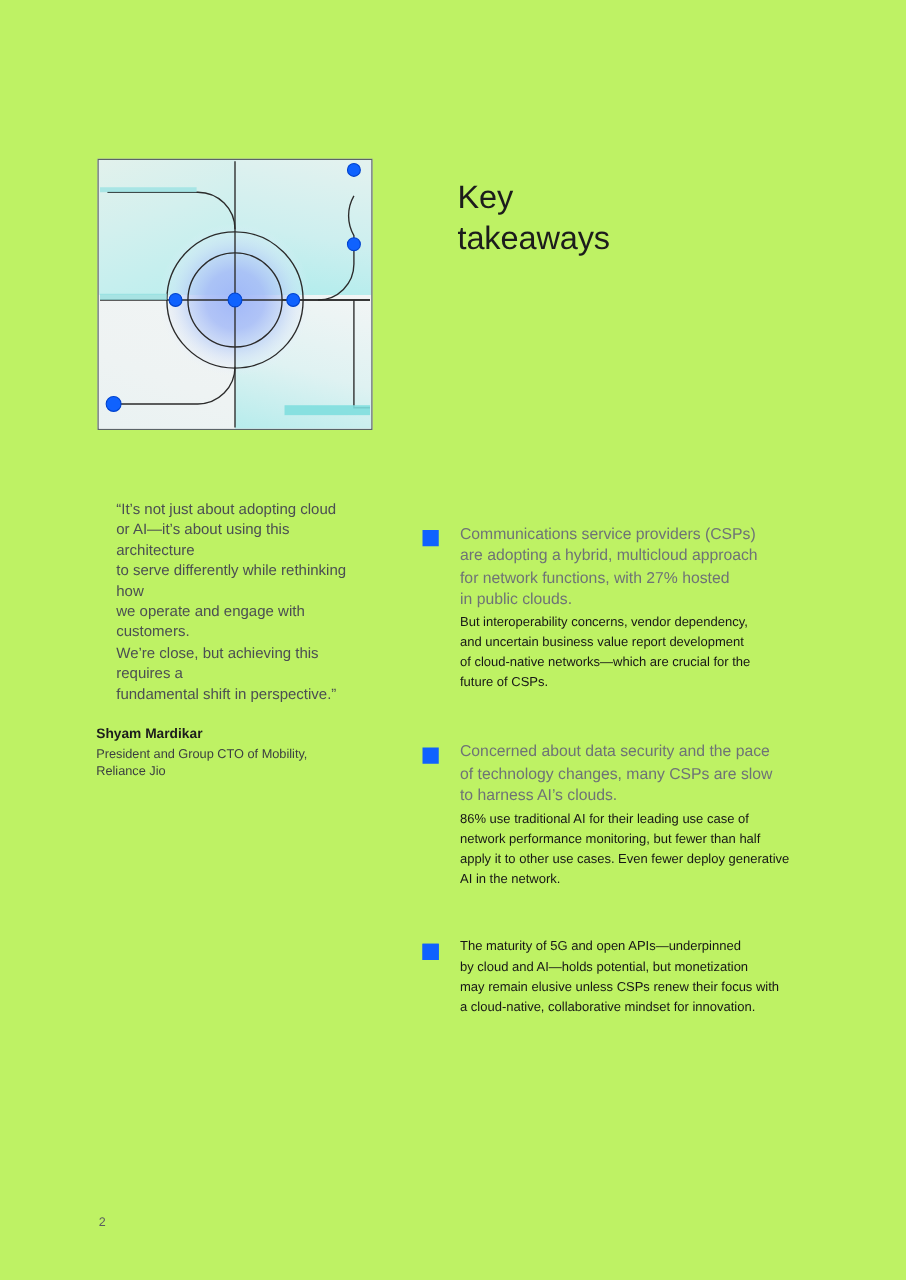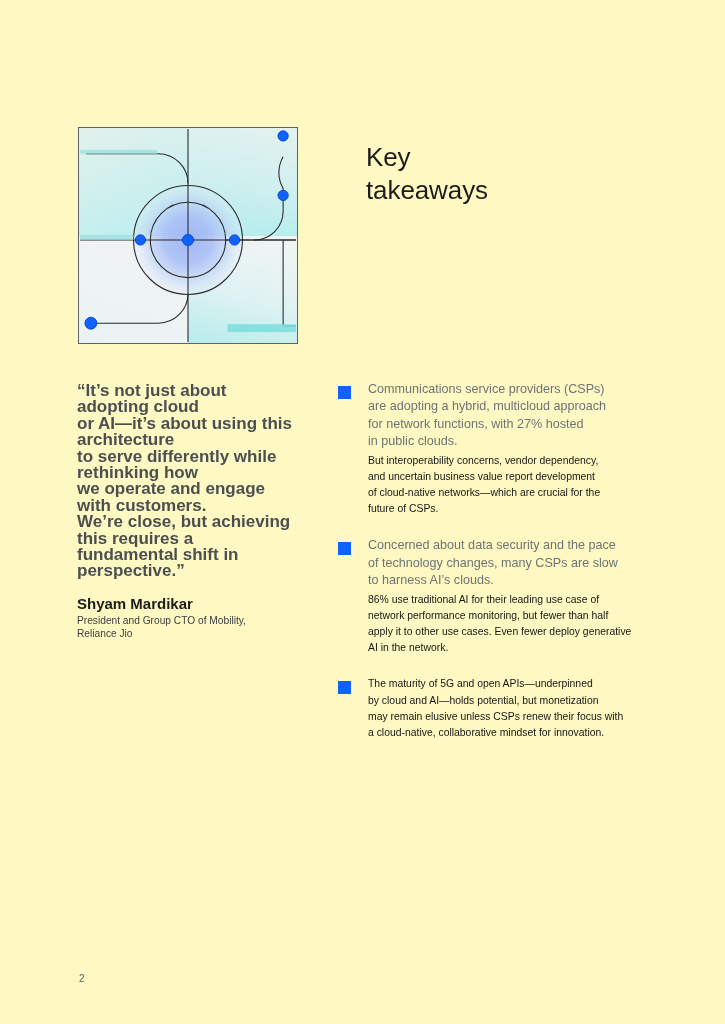--- a/index.html
+++ b/index.html
@@ -12,21 +12,21 @@
     height: 1024px;
     position: relative;
     font-family: "Liberation Sans", sans-serif;
     -webkit-font-smoothing: antialiased;
     overflow: hidden;
   }
 
   .page {
     position: absolute;
     inset: 0;
-    background: #fef9c3;
+    background: #bef264;
   }
 
   
   .hero-graphic {
     position: absolute;
     left: 78px;
     top: 127px;
     width: 220px;
     height: 217px;
     border: 1.5px solid #5b6468;
@@ -70,30 +70,29 @@
   }
 
   
   .quote-block {
     position: absolute;
     left: 77px;
     top: 383px;
     width: 218px;
   }
   .quote-text {
-    font-size: 17px;
+    font-size: 12px;
     line-height: 16.4px;
     color: #4b4f52;
     white-space: pre-line;
-    margin: 0;
-    font-weight: bold;
+    margin: 16px;
   }
   .quote-name {
     margin-top: 17px;
-    font-size: 15px;
+    font-size: 11px;
     line-height: 14px;
     font-weight: 700;
     color: #1c1c1c;
   }
   .quote-role {
     margin-top: 3px;
     font-size: 10.2px;
     line-height: 13.5px;
     color: #3a3e40;
     white-space: pre-line;
@@ -103,20 +102,21 @@
   .takeaways {
     position: absolute;
     left: 338px;
     top: 381px;
     width: 318px;
   }
   .takeaway {
     position: relative;
     padding-left: 30px;
     margin-bottom: 20px;
+    margin-top: 38px;
   }
   .takeaway:last-child { margin-bottom: 0; }
 
   .bullet-square {
     position: absolute;
     left: 0;
     top: 5px;
     width: 13px;
     height: 13px;
   }

